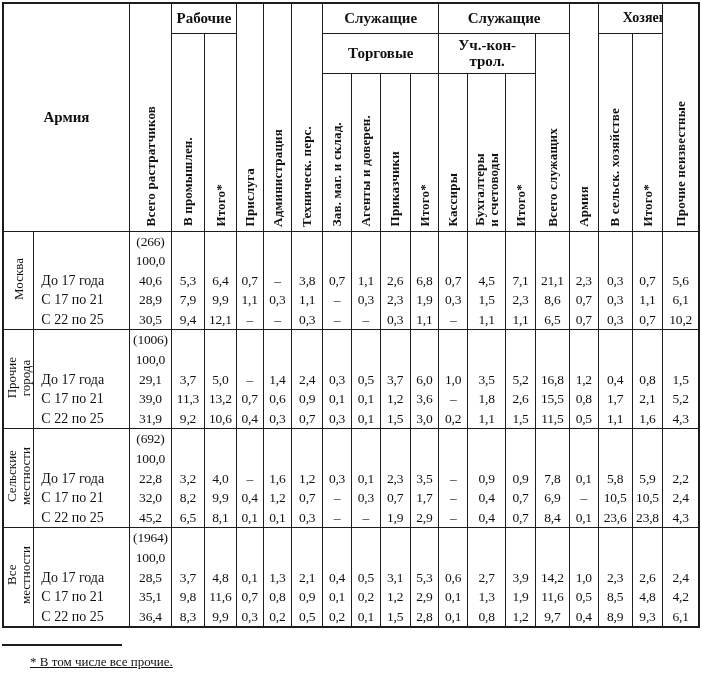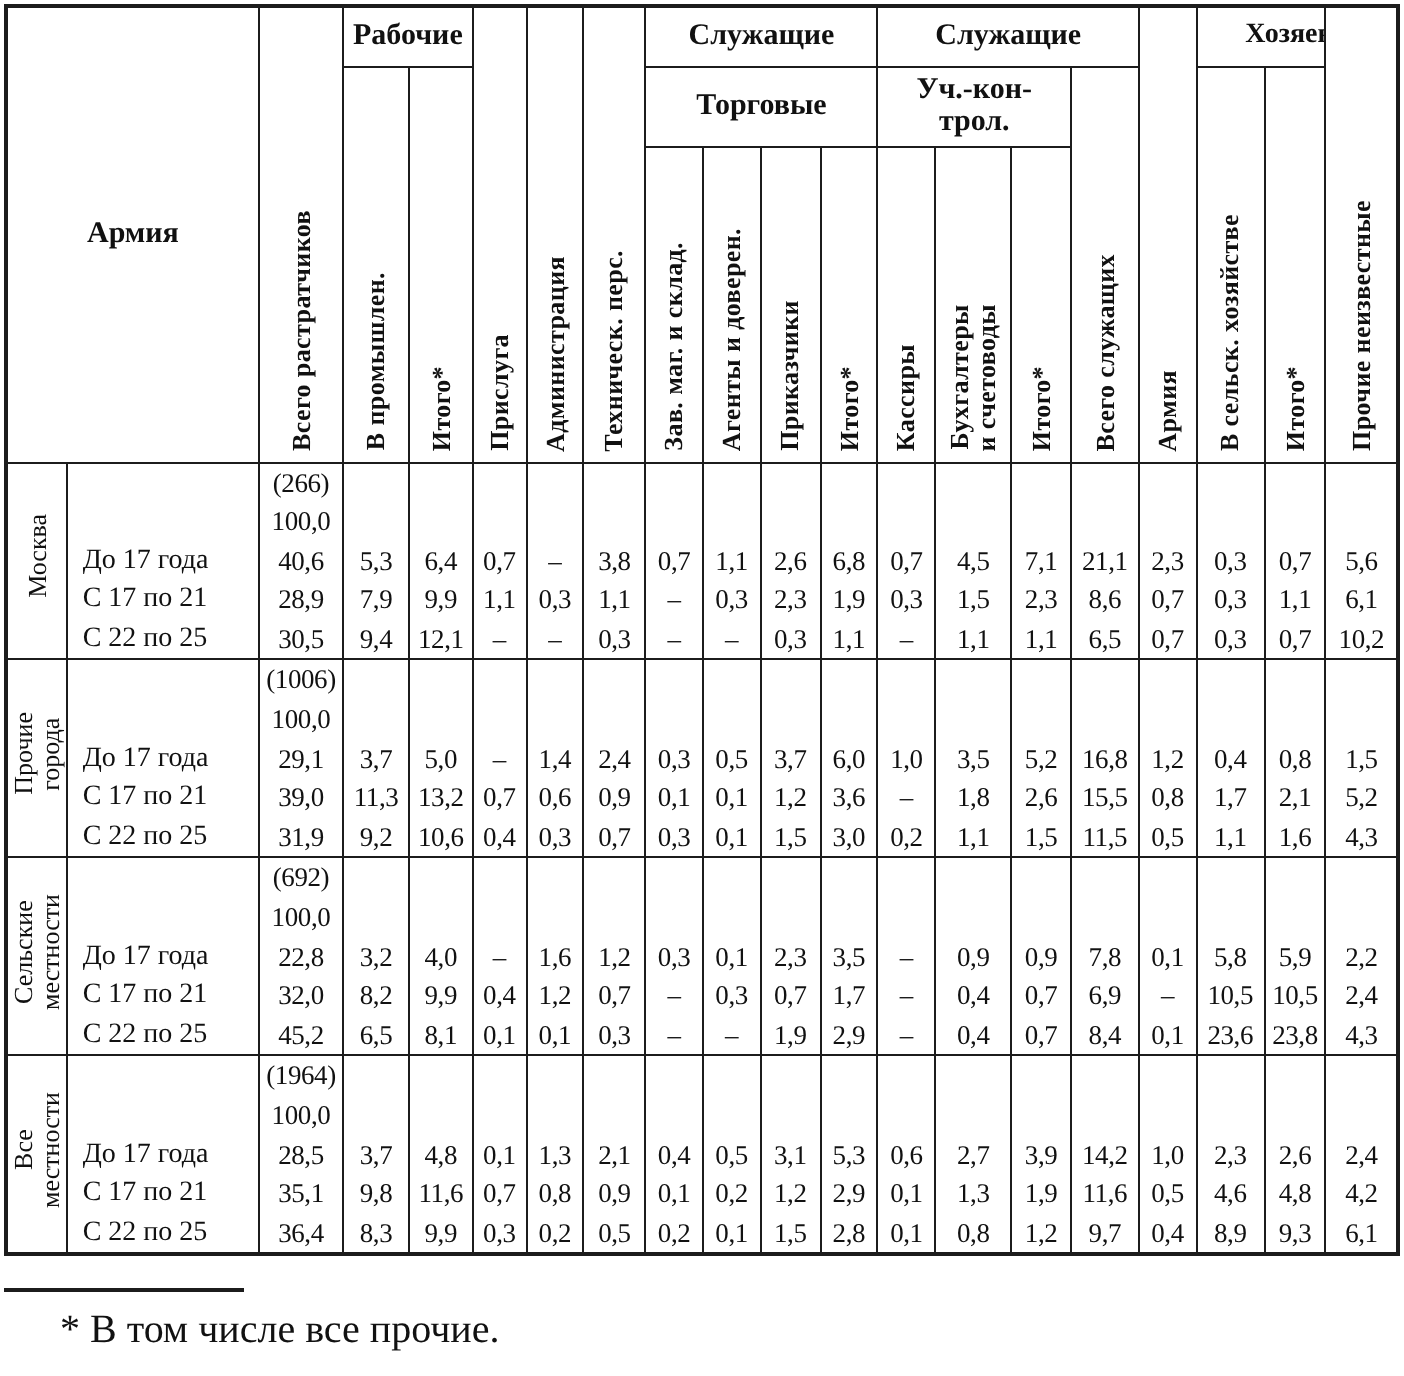--- a/index.html
+++ b/index.html
@@ -61,21 +61,21 @@
     font-size:13px;
     line-height:13.5px;
   }
   tr.grow { height:98px; }
   .cl { height:19.6px; line-height:19.6px; }
   td.years-cell .cl { text-align:left; padding-left:7px; font-size:14px; white-space:nowrap; }
   td.num .cl { text-align:center; font-size:13.5px; letter-spacing:-0.2px; }
 
   
   .footnote-rule { width:120px; height:2px; background:#1c1c1c; margin:16px 0 8px 0; }
-  .footnote-text { font-size:20px; padding-left:28px; }
+  .footnote-text { font-size:13px; padding-left:28px;text-decoration:underline; }
 </style>
 </head>
 <body>
 
 <div class="page">
   <table class="stat">
     <colgroup>
       <col style="width:30px">
         <col style="width:93px">
         <col style="width:41px">
@@ -655,21 +655,21 @@
             <div class="cl"></div>
             <div class="cl"></div>
             <div class="cl">1,0</div>
             <div class="cl">0,5</div>
             <div class="cl">0,4</div>
           </td>
           <td class="num">
             <div class="cl"></div>
             <div class="cl"></div>
             <div class="cl">2,3</div>
-            <div class="cl">4,6</div>
+            <div class="cl">8,5</div>
             <div class="cl">8,9</div>
           </td>
           <td class="num">
             <div class="cl"></div>
             <div class="cl"></div>
             <div class="cl">2,6</div>
             <div class="cl">4,8</div>
             <div class="cl">9,3</div>
           </td>
           <td class="num">

